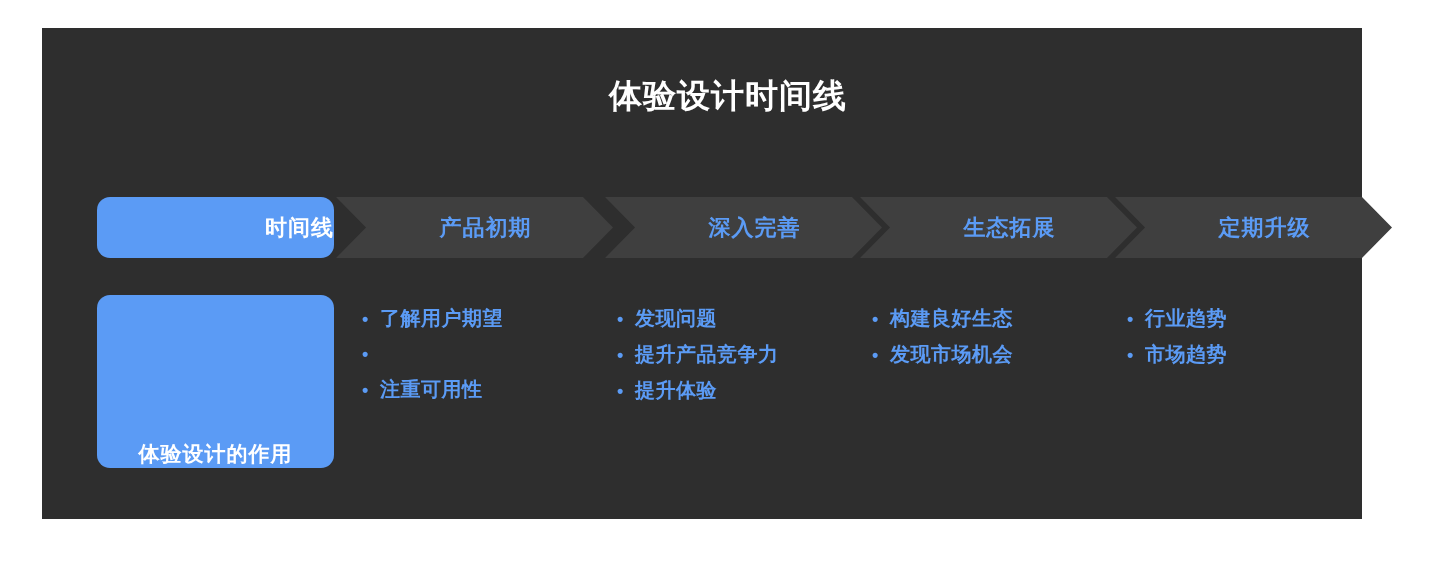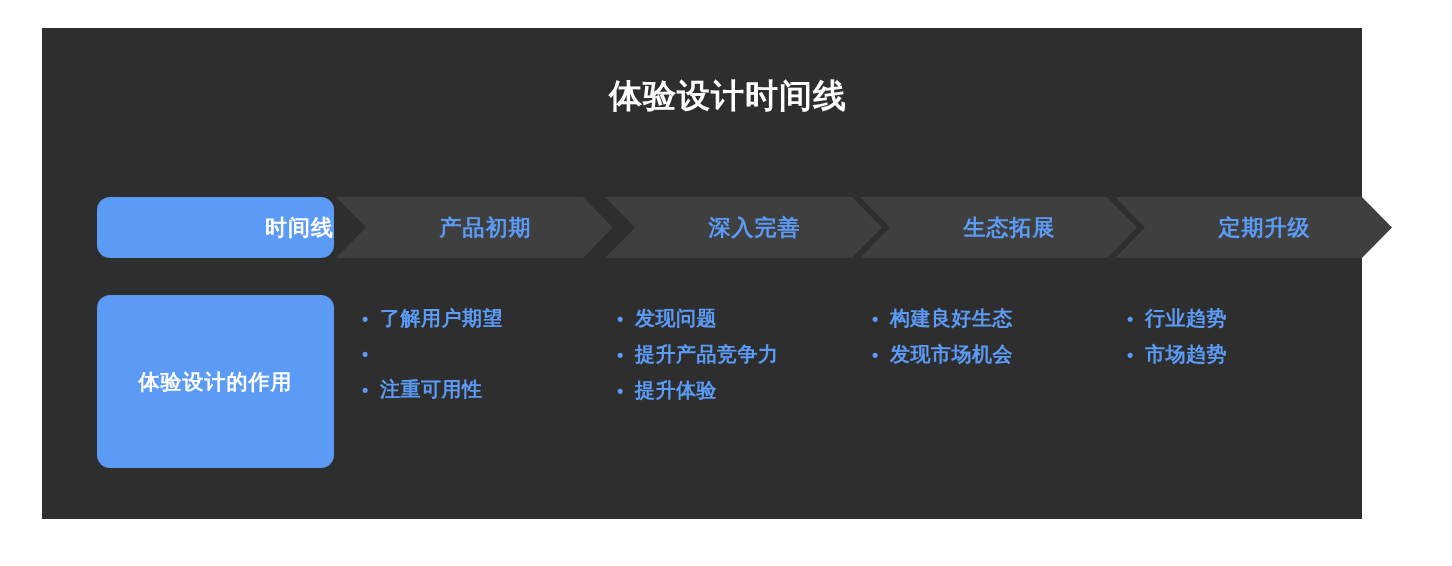--- a/index.html
+++ b/index.html
@@ -107,21 +107,21 @@
 
   .role-box {
     position: absolute;
     left: 0px;
     top: 0px;
     width: 237px;
     height: 173px;
     background: #5b9bf5;
     border-radius: 13px;
     display: flex;
-    align-items: center;
+    align-items: flex-end;
     justify-content: center;
     color: #ffffff;
     font-size: 21px;
     font-weight: bold;
     letter-spacing: 1px;
     box-sizing: border-box;
   }
 
   .bullet-col {
     position: absolute;

